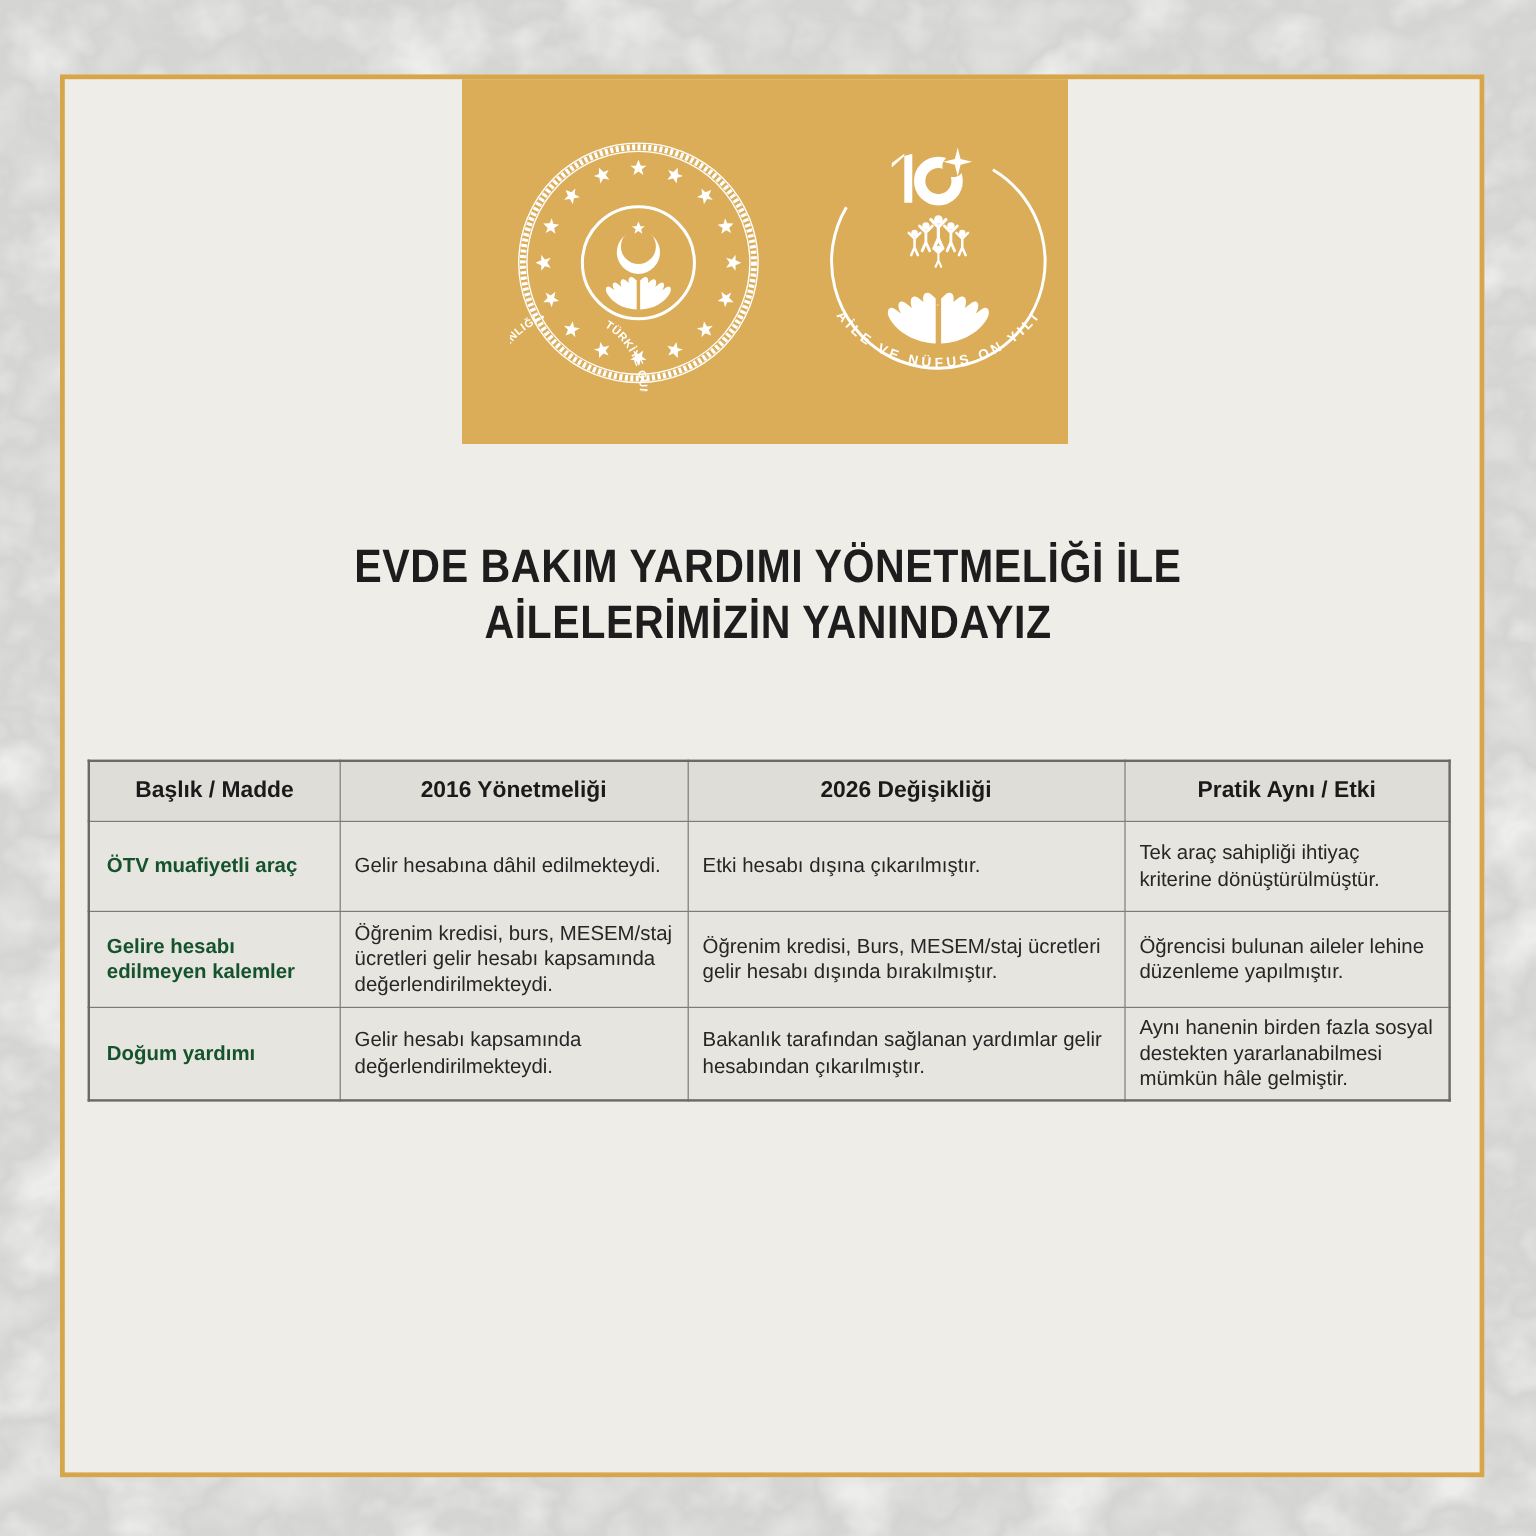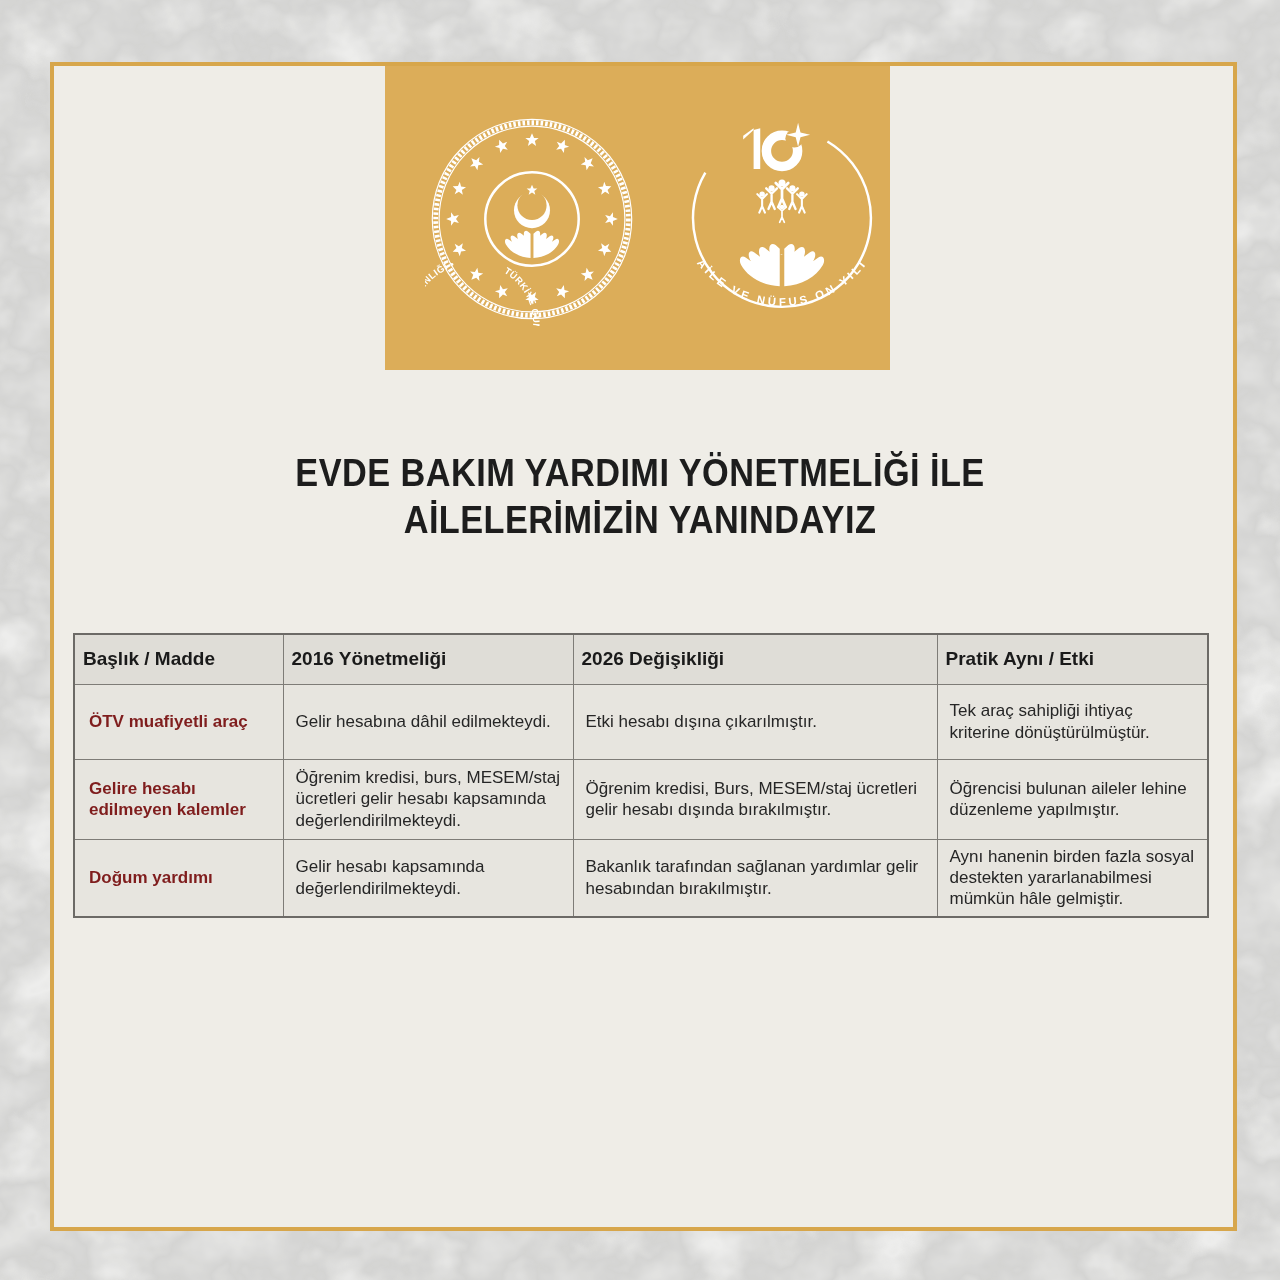--- a/index.html
+++ b/index.html
@@ -31,25 +31,25 @@
     background:var(--cell-bg,#e7e5df);
     border:2px solid var(--border-dark,#6c6a66);
     color:#262626;
   }
   table.cmp th,table.cmp td{
     border:1.5px solid var(--border-mid,#7e7c77);
     box-sizing:border-box;vertical-align:middle;
   }
   table.cmp th{
     background:var(--header-bg,#dfddd7);height:50px;
-    font-size:19px;font-weight:700;color:#1a1a1a;text-align:left;
+    font-size:19px;font-weight:700;color:#1a1a1a;text-align:center;
     padding:4px 8px;
   }
   table.cmp td{font-size:17px;line-height:1.26;padding:6px 12px;}
-  table.cmp td.rowhead{font-weight:700;font-size:17px;color:#7f1d1d;padding-left:14px;}
+  table.cmp td.rowhead{font-weight:700;font-size:17px;color:#14532d;padding-left:14px;}
   tr.r1 td{height:75px;}
   tr.r2 td{height:80px;}
   tr.r3 td{height:70px;}
 </style>
 </head>
 <body>
 
 <div id="stage">
 
   <svg id="texture" width="1280" height="1280" aria-hidden="true">
@@ -204,20 +204,20 @@
         </tr>
         <tr class="r2">
           <td class="rowhead">Gelire hesabı edilmeyen kalemler</td>
           <td>Öğrenim kredisi, burs, MESEM/staj ücretleri gelir hesabı kapsamında değerlendirilmekteydi.</td>
           <td>Öğrenim kredisi, Burs, MESEM/staj ücretleri gelir hesabı dışında bırakılmıştır.</td>
           <td>Öğrencisi bulunan aileler lehine düzenleme yapılmıştır.</td>
         </tr>
         <tr class="r3">
           <td class="rowhead">Doğum yardımı</td>
           <td>Gelir hesabı kapsamında değerlendirilmekteydi.</td>
-          <td>Bakanlık tarafından sağlanan yardımlar gelir hesabından bırakılmıştır.</td>
+          <td>Bakanlık tarafından sağlanan yardımlar gelir hesabından çıkarılmıştır.</td>
           <td>Aynı hanenin birden fazla sosyal destekten yararlanabilmesi mümkün hâle gelmiştir.</td>
         </tr>
       </tbody>
     </table>
   </div>
 
 </div>
 
 </body></html>

